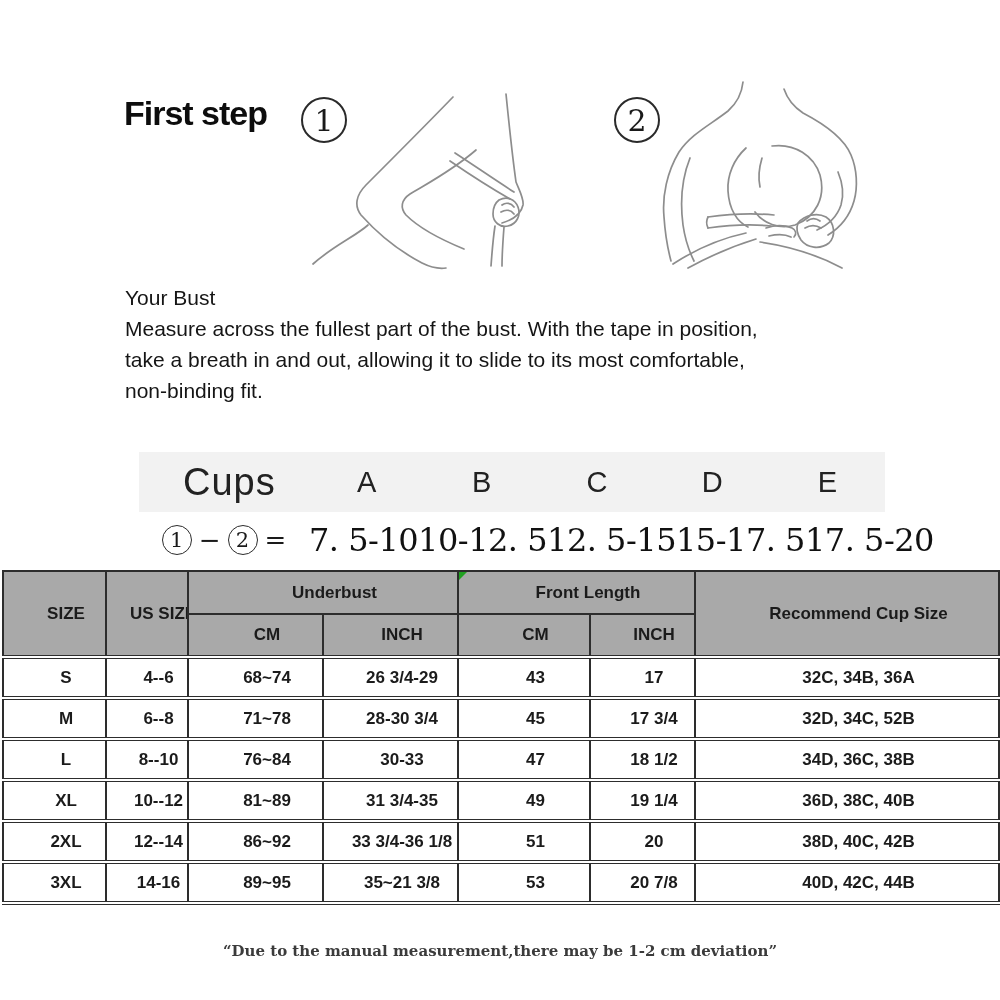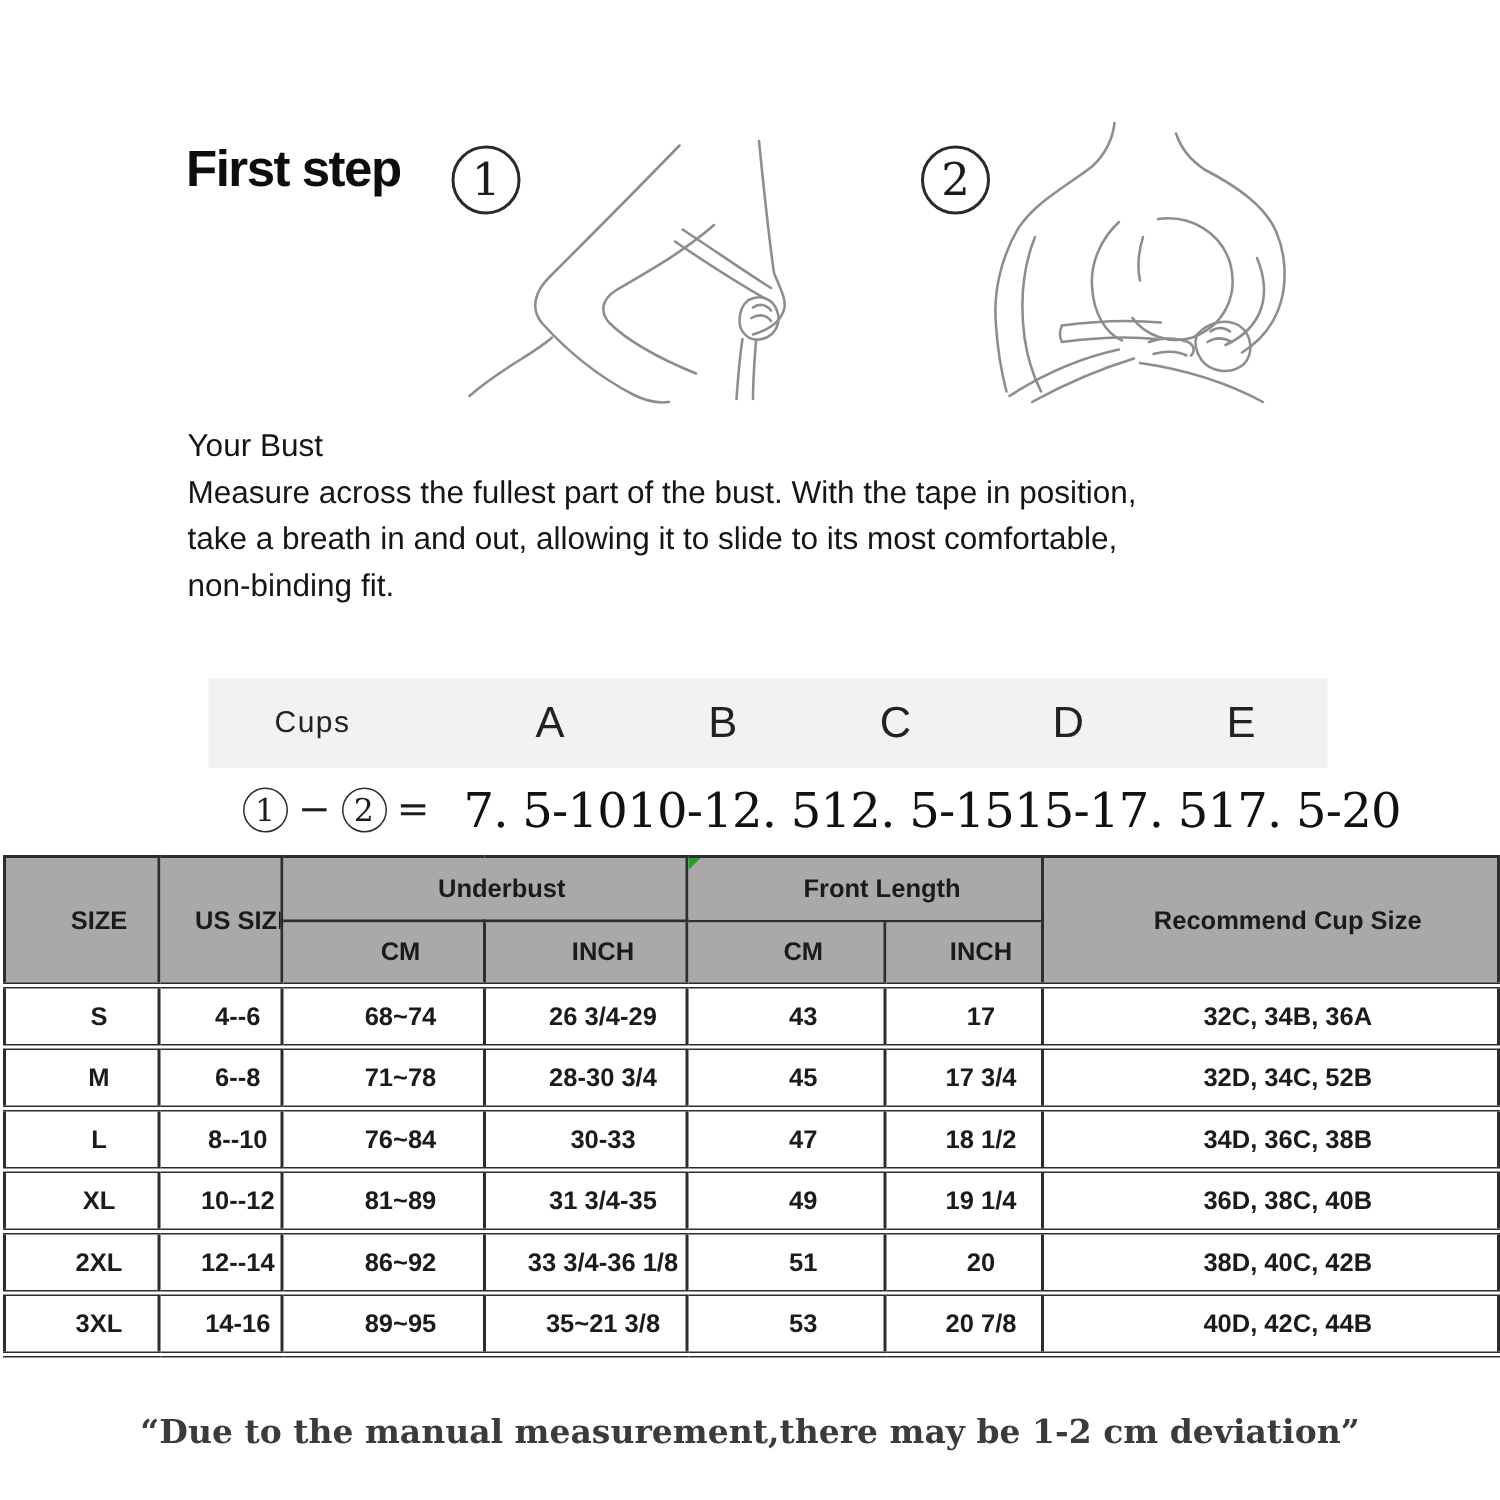--- a/index.html
+++ b/index.html
@@ -29,21 +29,21 @@
 
   .bust-text { position:absolute; left:125px; top:238px; font-size:21px; line-height:31px; color:#151515;margin-top:44px; }
   .bust-text div { white-space:nowrap; }
 
   
   .cups-grid {
     position:absolute; left:139px; top:452px; width:746px; height:60px;
     background:#f2f2f2; display:grid; grid-template-columns:170px repeat(5,1fr);
     align-items:center;
   }
-  .cups-label { padding-left:44px; font-size:20px; color:#222; letter-spacing:1px; }
+  .cups-label { padding-left:44px; font-size:38px; color:#222; letter-spacing:1px; }
   .cup-letter { text-align:center; font-size:29px; color:#222; }
 
   .formula-grid {
     position:absolute; left:139px; top:518px; width:746px; height:44px;
     display:grid; grid-template-columns:170px repeat(5,1fr); align-items:center;
   }
   .formula-label { display:flex; align-items:center; justify-content:center; gap:7px; }
   .circle-num {
     width:30px; height:30px; border:1.8px solid #2c2c2c; border-radius:50%;
     display:inline-flex; align-items:center; justify-content:center;
@@ -65,21 +65,21 @@
   .size-table tbody td { background:#ffffff; height:41px; border-top:4px double #2d2d2d; border-bottom:4px double #2d2d2d; }
   th.rel { position:relative;margin-top:47px; }
   .corner-marker {
     position:absolute; top:0; left:0; width:0; height:0;
     border-top:8px solid #21a121; border-right:8px solid transparent;
   }
 
   
   .footer-note {
     position:absolute; left:0; top:942px; width:1000px; text-align:center;
-    font-family:"DejaVu Serif", serif; font-weight:bold; font-size:22px; color:#3b3b3b;
+    font-family:"DejaVu Serif", serif; font-weight:bold; font-size:15px; color:#3b3b3b;
   }
 </style>
 </head>
 <body>
 
 <div class="canvas">
 
   <div class="title">First step</div>
   <div class="step-badge badge-1">
     <span>1</span>

